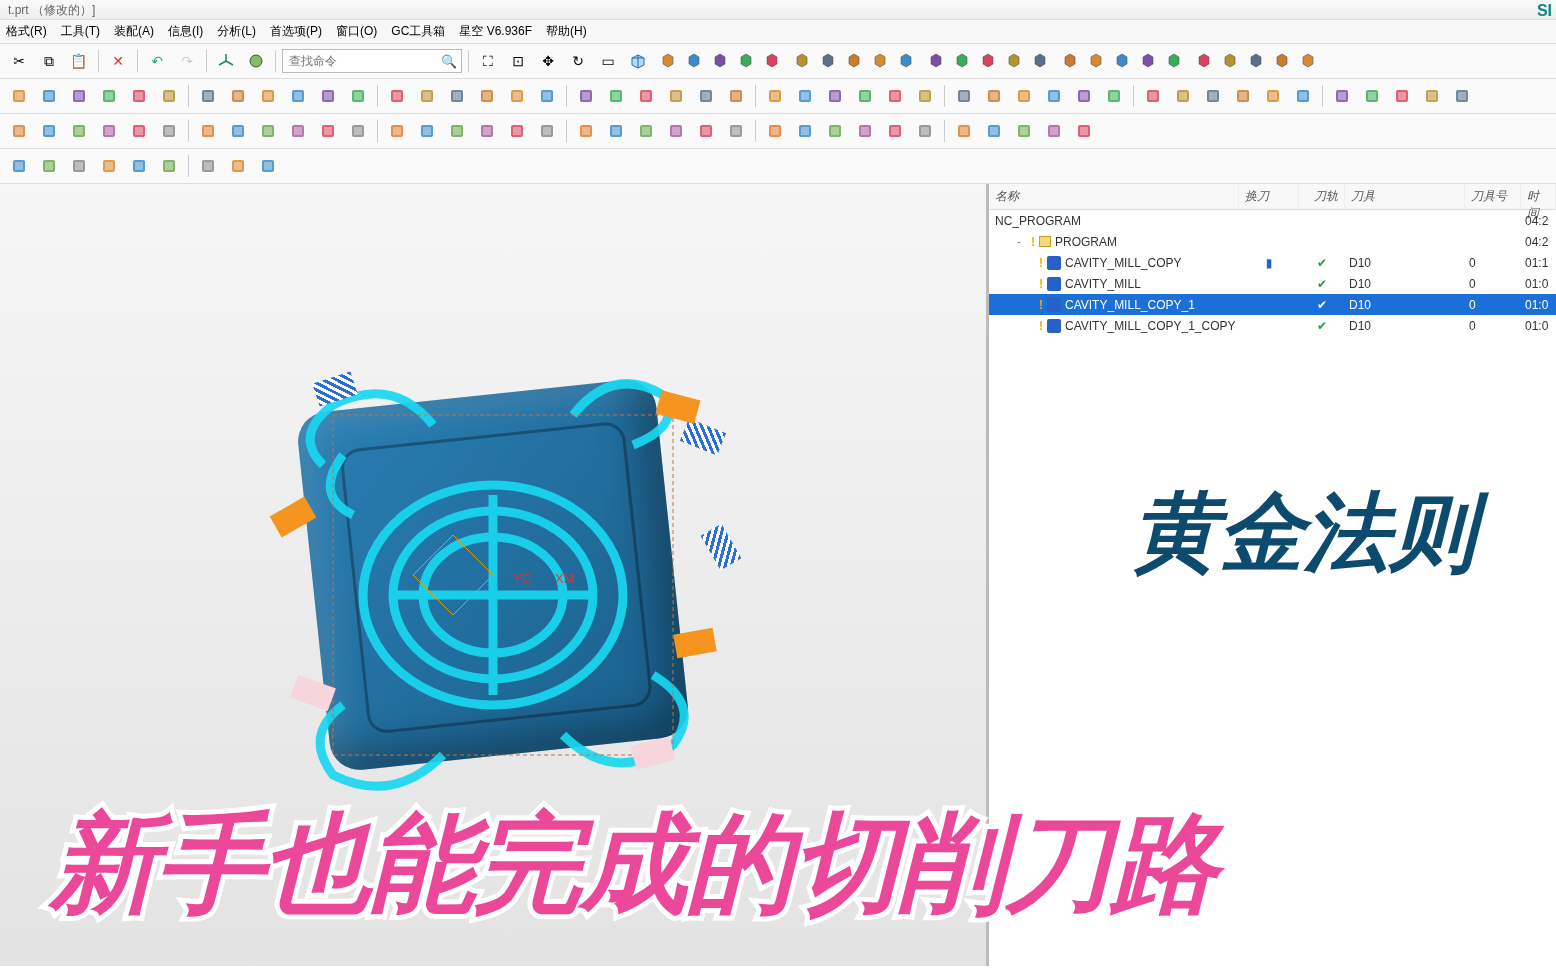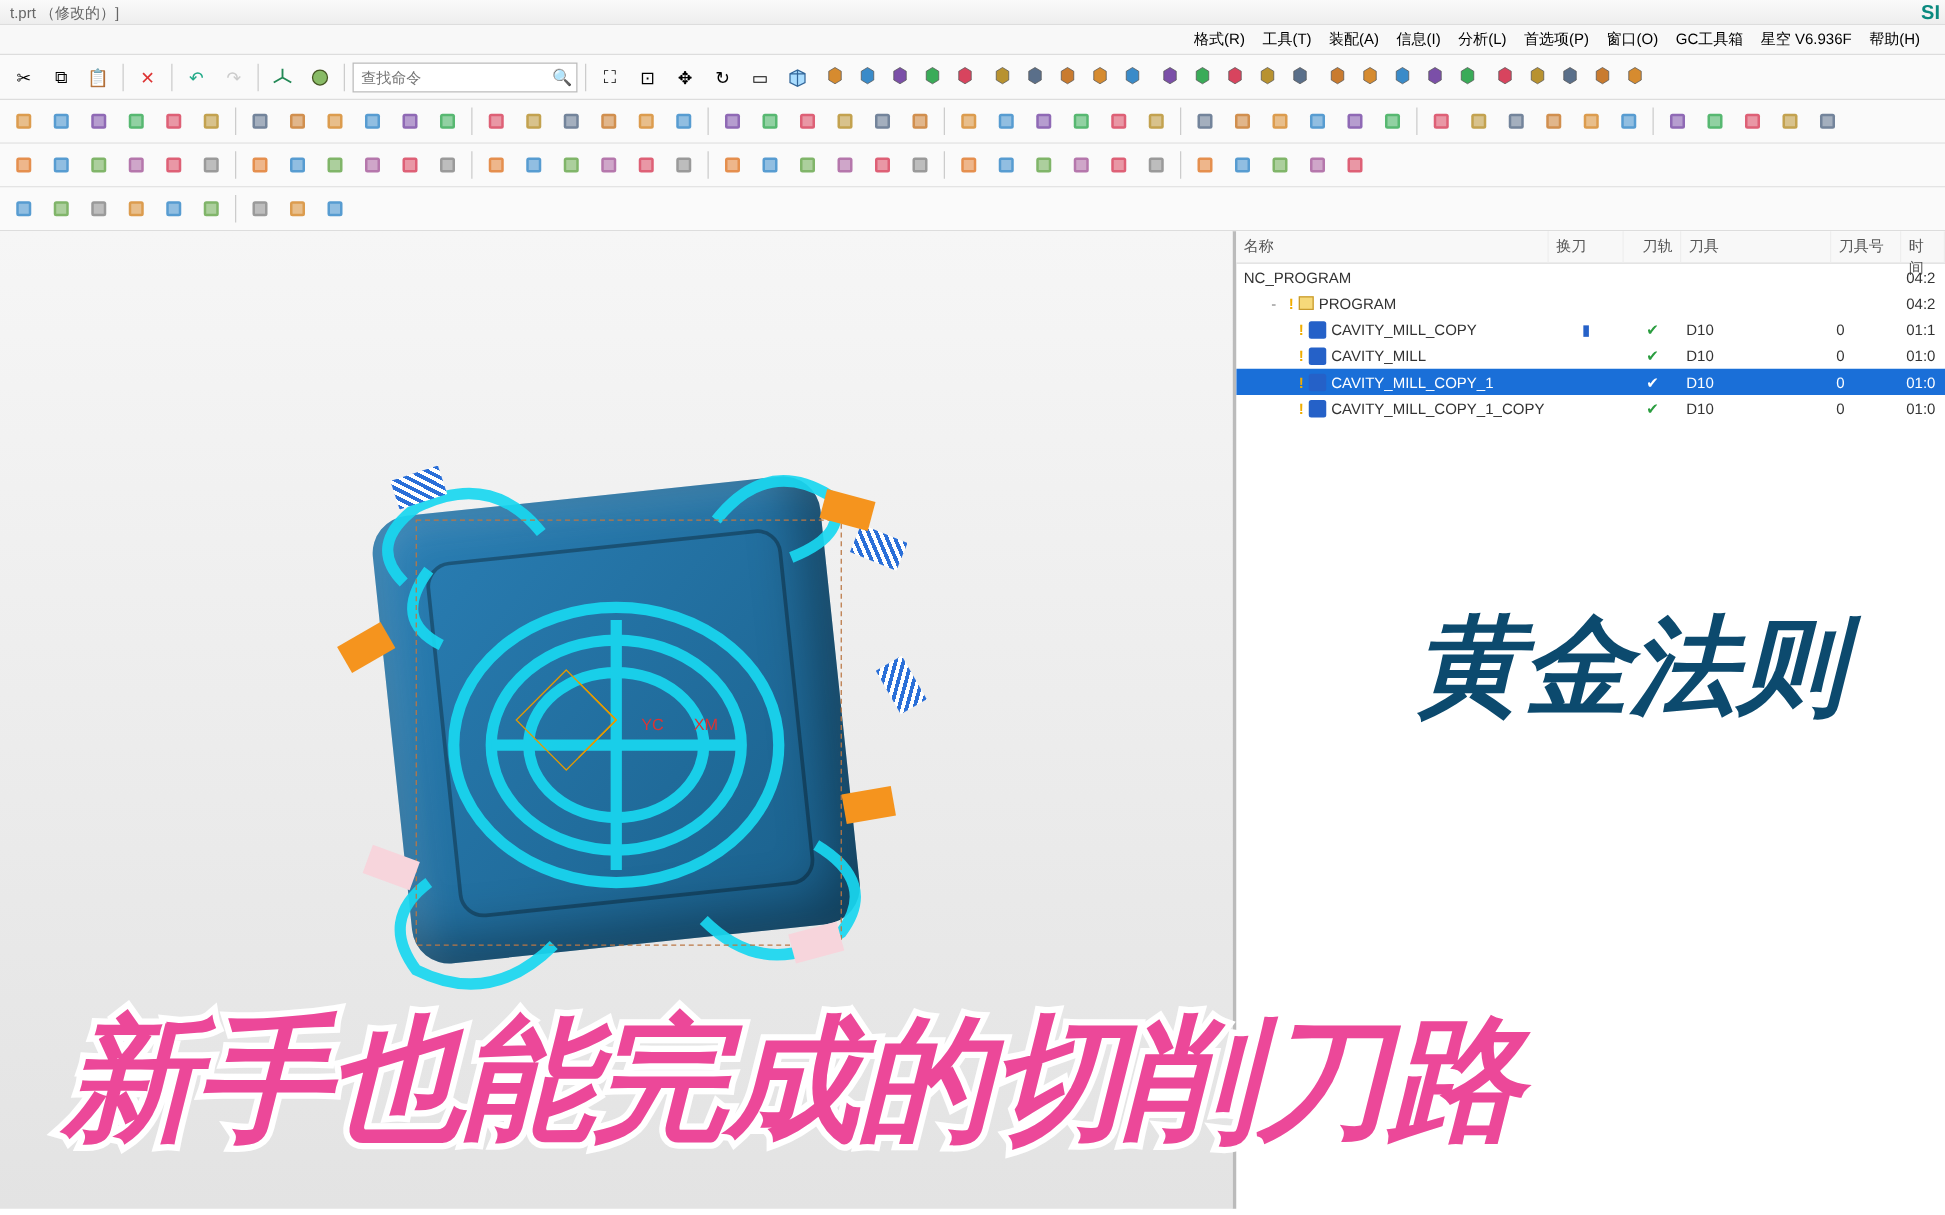--- a/index.html
+++ b/index.html
@@ -1,33 +1,33 @@
 <!DOCTYPE html>
 <html><head>
 <meta charset="utf-8">
 <style>
 * { margin:0; padding:0; box-sizing:border-box; font-family:"Microsoft YaHei", Arial, sans-serif; }
 body { width:1556px; height:972px; background:#fff; overflow:hidden; position:relative; }
 .titlebar { height:20px; font-size:12px; color:#666; padding:2px 8px; background:linear-gradient(#fafafa,#eee); border-bottom:1px solid #ddd; }
-.menubar { height:24px; display:flex; align-items:center; padding:0 6px; font-size:12px; border-bottom:1px solid #ddd; background:#f8f8f8;justify-content:flex-end; }
+.menubar { height:24px; display:flex; align-items:center; padding:0 6px; font-size:12px; border-bottom:1px solid #ddd; background:#f8f8f8; }
 .menubar span { margin-right:14px; cursor:pointer; }
 .toolbar { border-bottom:1px solid #ddd; background:#fafafa; padding:4px 6px; display:flex; flex-wrap:wrap; align-items:center; gap:4px; }
 .icon-btn { width:26px; height:26px; display:inline-flex; align-items:center; justify-content:center; border:1px solid transparent; cursor:pointer; border-radius:2px; font-size:14px; }
 .icon-btn svg { width:18px; height:18px; }
 .sep { width:1px; height:22px; background:#ccc; margin:0 2px; }
 .search-box { position:relative; display:inline-flex; align-items:center; }
 .search-box input { width:180px; height:24px; font-size:12px; padding:2px 24px 2px 6px; border:1px solid #bbb; }
 .search-icon { position:absolute; right:4px; font-size:13px; color:#888; }
 .content { display:flex; height:calc(100% - 190px); }
 .viewport { flex:1; background:linear-gradient(180deg,#f6f6f6,#e3e3e3); position:relative; display:flex; align-items:center; justify-content:center; }
 .nav-panel { width:570px; border-left:3px solid #bbb; background:#fff; display:flex; flex-direction:column; font-size:13px; }
 .nav-header { height:26px; display:flex; align-items:center; padding:0 8px; border-bottom:1px solid #ddd; background:#f8f8f8; color:#444; }
 .nav-header .sq { width:10px; height:10px; border:1px solid #666; margin-right:8px; }
 .nav-cols { display:flex; height:26px; border-bottom:1px solid #ddd; background:#f8f8f8; color:#555; font-size:12px; }
-.nav-cols div { padding:4px 6px; border-right:1px solid #eee; }
+.nav-cols div { padding:4px 6px; border-right:1px solid #eee;font-style:italic; }
 .col-name { width:250px; }
 .col-tool { width:60px; }
 .col-track { width:46px;text-align:right; }
 .col-cutter { width:120px; }
 .col-num { width:56px; }
 .col-time { flex:1; }
 .nav-body { flex:1; overflow:auto; }
 .nav-row { display:flex; height:21px; font-size:12px; color:#333; align-items:center; }
 .nav-row.selected { background:#1a6fd8; color:#fff; }
 .nav-row .c1 { width:250px; padding-left:6px; display:flex; align-items:center; gap:4px; }

